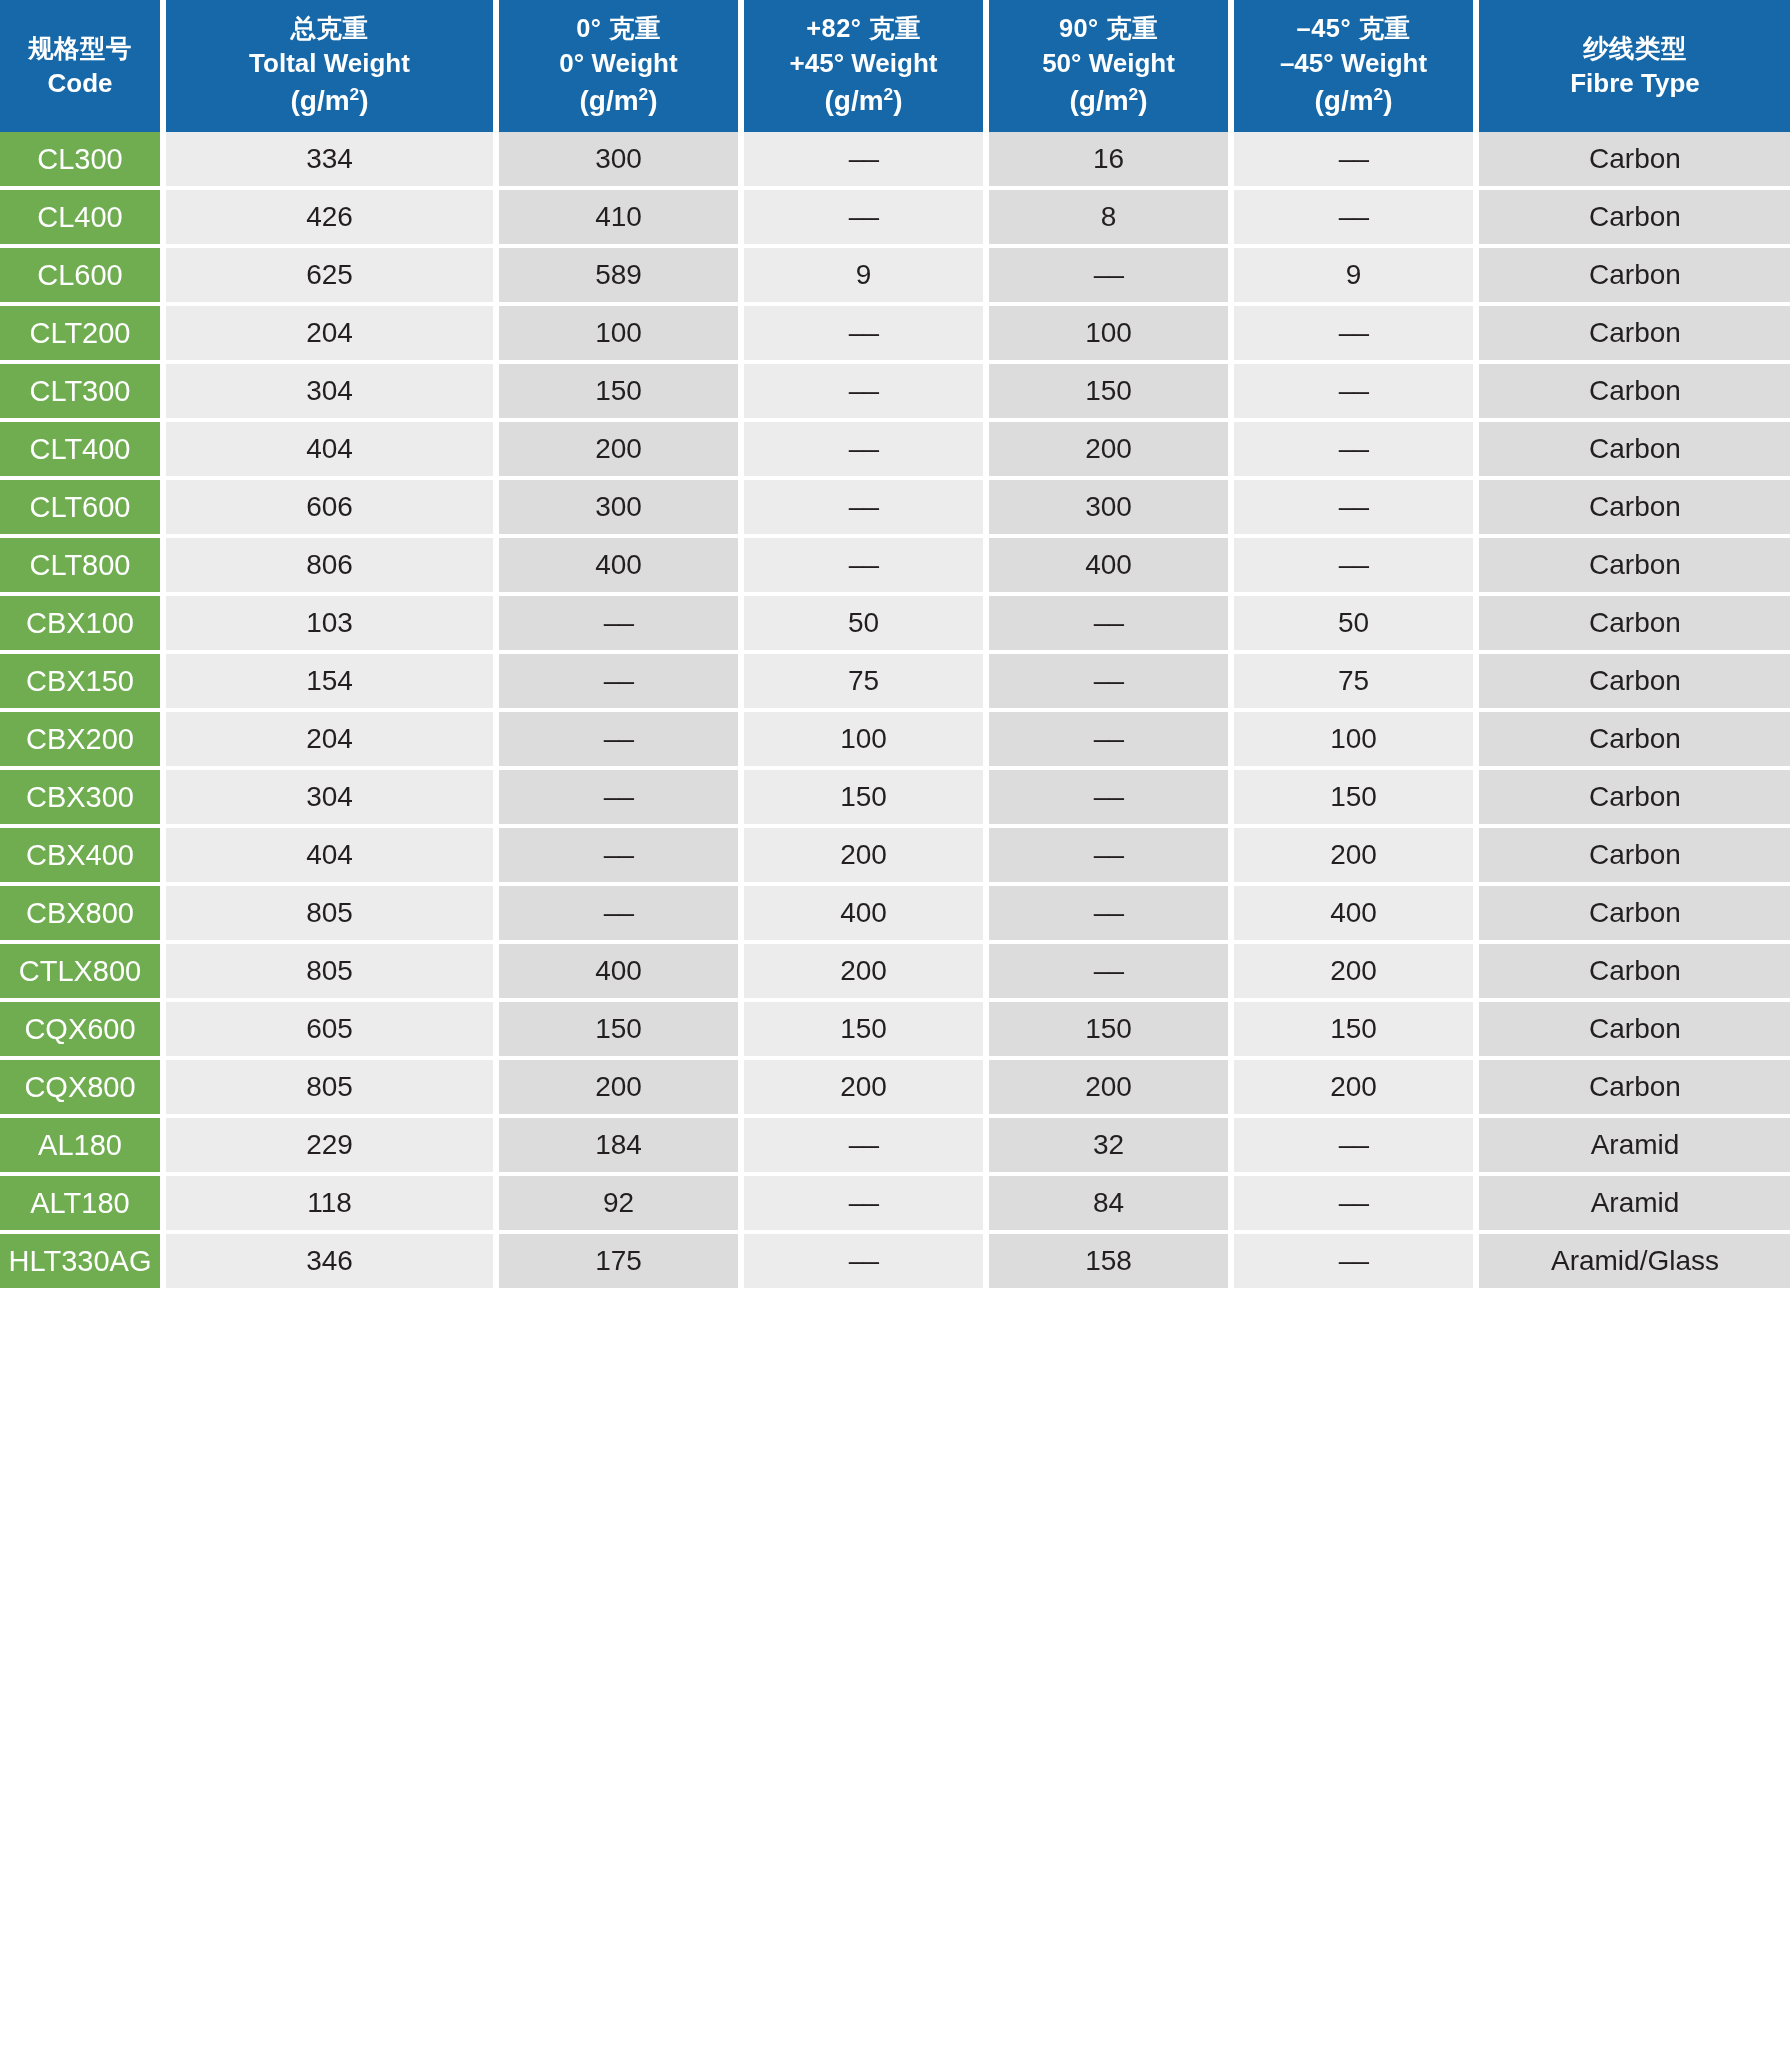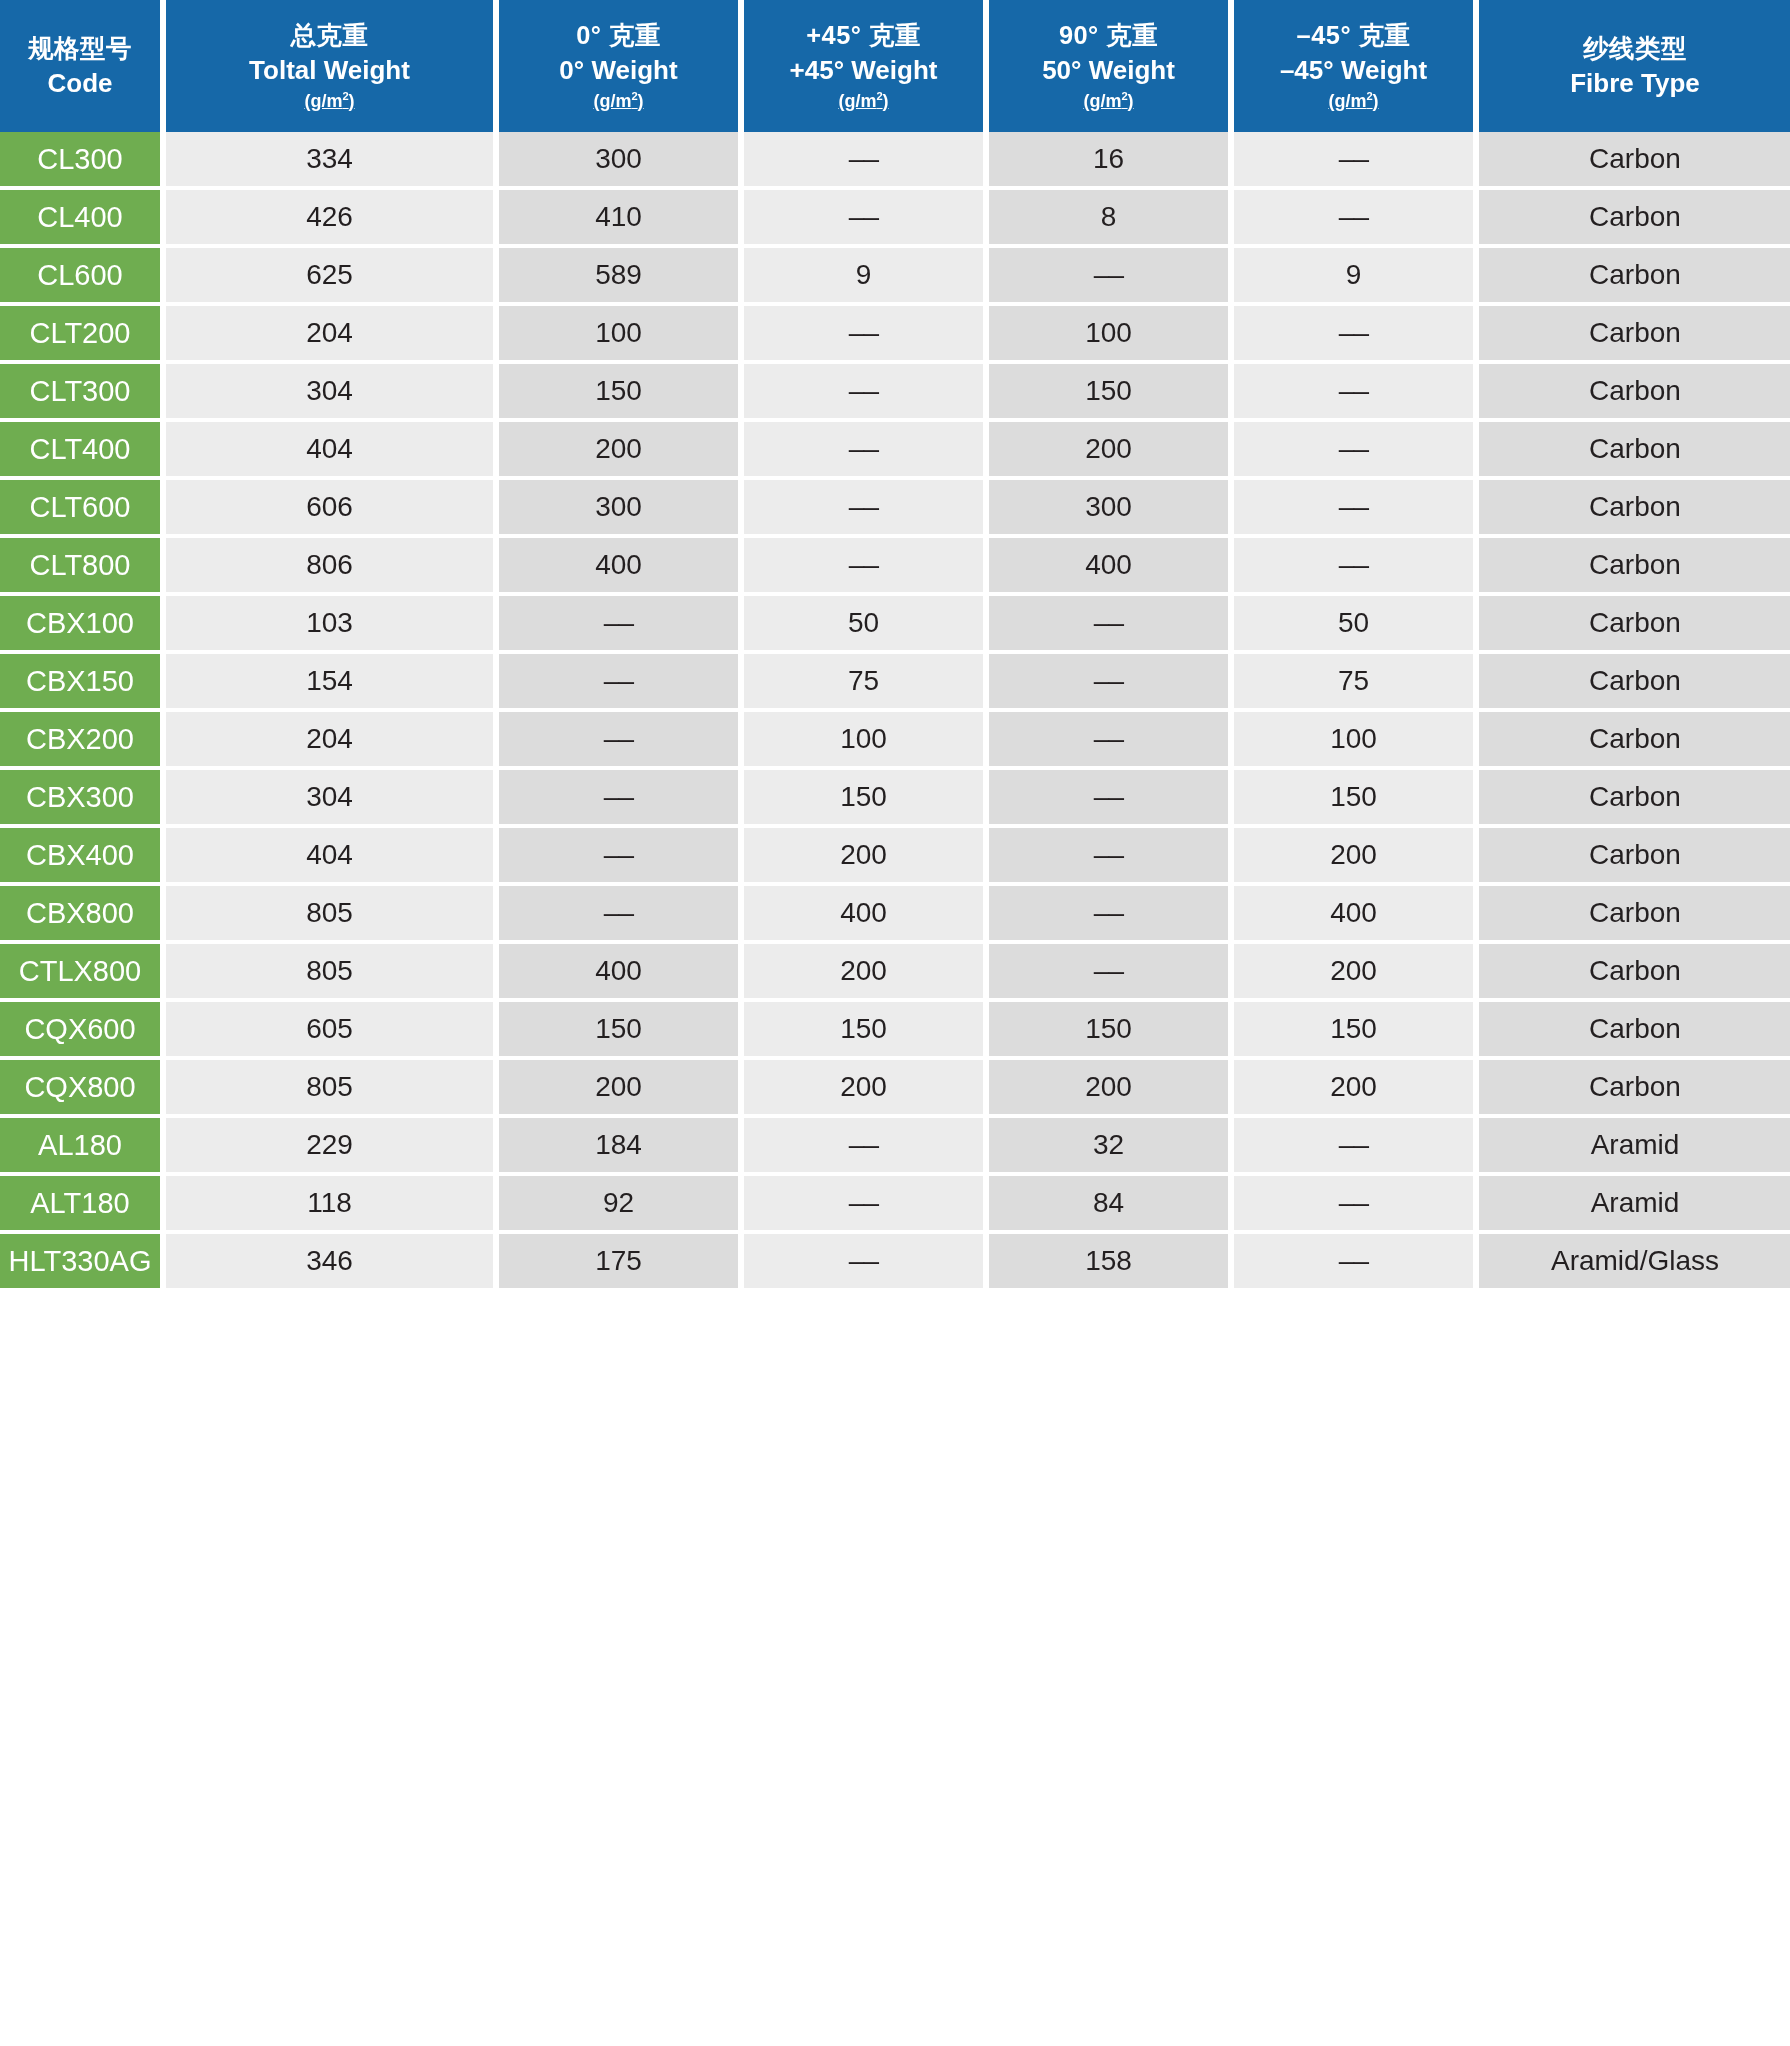--- a/index.html
+++ b/index.html
@@ -34,21 +34,21 @@
     line-height: 1.38;
     text-align: center;
     vertical-align: middle;
     height: 132px;
     border-right: 6.6px solid #ffffff;
     padding: 5.6px 3.8px;
   }
   thead th:last-child { border-right: none; margin-top: 20px; }
   thead th .hz { display: block; font-size: 25.4px; letter-spacing: 0.5px; }
   thead th .he { display: block; font-size: 26px; }
-  thead th .hu { display: block; font-size: 18px; text-decoration: underline; }
+  thead th .hu { display: block; font-size: 28px; }
   sup { font-size: 0.62em; vertical-align: super; }
 
   
   tbody td {
     height: 58px;
     font-size: 28px;
     color: #231f20;
     text-align: center;
     vertical-align: middle;
     border-right: 6.6px solid #ffffff;
@@ -92,21 +92,21 @@
         <span class="hz">总克重</span>
         <span class="he">Toltal Weight</span>
         <span class="hu">(g/m<sup>2</sup>)</span>
       </th>
       <th>
         <span class="hz">0° 克重</span>
         <span class="he">0° Weight</span>
         <span class="hu">(g/m<sup>2</sup>)</span>
       </th>
       <th>
-        <span class="hz">+45° 克重</span>
+        <span class="hz">+82° 克重</span>
         <span class="he">+45° Weight</span>
         <span class="hu">(g/m<sup>2</sup>)</span>
       </th>
       <th>
         <span class="hz">90° 克重</span>
         <span class="he">50° Weight</span>
         <span class="hu">(g/m<sup>2</sup>)</span>
       </th>
       <th>
         <span class="hz">–45° 克重</span>

